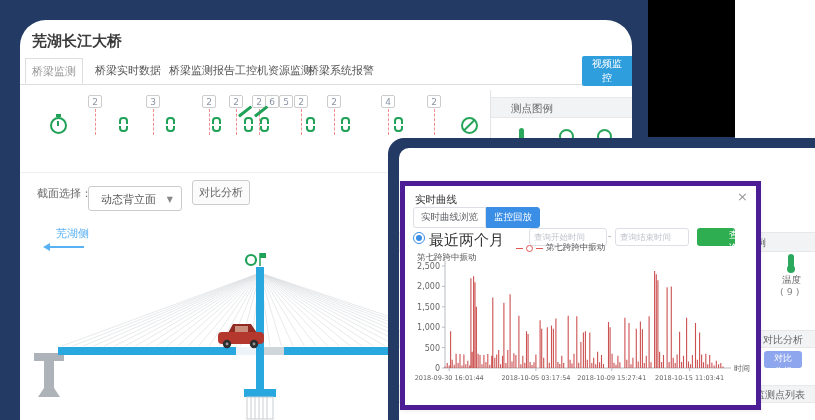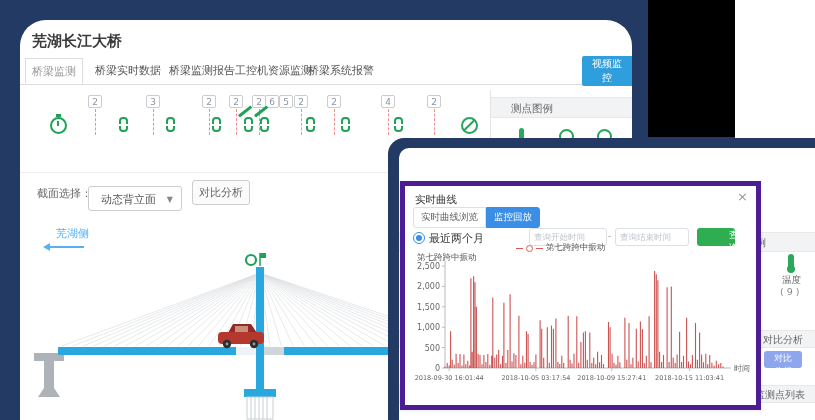--- a/index.html
+++ b/index.html
@@ -63,21 +63,21 @@
 
   
   .dialog{position:absolute;left:1px;top:33px;width:351px;height:219px;background:#fff;border:5px solid #4c1d95;box-shadow:0 1px 4px rgba(0,0,0,.08);z-index:5;}
   .dlg-title{position:absolute;left:10px;top:7px;font-size:10.5px;color:#333;}
   .dlg-close{position:absolute;right:8px;top:3px;font-size:13px;color:#999;cursor:pointer;}
   .dlg-tabs{position:absolute;left:8px;top:21px;display:flex;}
   .dlg-tab{font-size:9.5px;padding:3px 7px;border:1px solid #dcdfe6;color:#606266;background:#fff;border-radius:3px 0 0 3px;cursor:pointer;}
   .dlg-tab.active{background:#3a8ee6;border-color:#3a8ee6;color:#fff;border-radius:0 3px 3px 0;}
   .radio{position:absolute;left:8px;top:46px;width:10px;height:10px;border:1px solid #3a8ee6;border-radius:50%;cursor:pointer;}
   .radio::after{content:"";position:absolute;left:2px;top:2px;width:6px;height:6px;background:#3a8ee6;border-radius:50%;}
-  .radio-label{position:absolute;left:24px;top:45px;font-size:11px;color:#333;}
+  .radio-label{position:absolute;left:24px;top:45px;font-size:15px;color:#333;}
   .t-input{position:absolute;top:42px;height:17px;border:1px solid #dcdfe6;border-radius:3px;font-size:8.5px;padding:8px 4px;box-sizing:border-box;color:#333;font-family:inherit;}
   .t-input::placeholder{color:#c0c4cc;}
   .in-sep{position:absolute;left:203px;top:45px;font-size:9px;color:#999;}
   .query-btn{position:absolute;left:292px;top:42px;width:30px;height:18px;background:#2fae51;border:none;border-radius:3px;color:#fff;font-size:9.5px;cursor:pointer;font-family:inherit;padding-left:32px;}
   .chart-legend{position:absolute;left:0;top:56px;width:100%;display:flex;justify-content:center;align-items:center;gap:3px;padding-right:40px;box-sizing:border-box;}
   .lg-line{width:7px;height:0;border-top:1px solid #e25555;}
   .lg-circle{width:5px;height:5px;border:1px solid #e25555;border-radius:50%;background:#fff;}
   .lg-text{font-size:8.5px;color:#555;}
   .chart-title{position:absolute;left:12px;top:66px;font-size:8.5px;color:#555;z-index:2;}
   #vib-chart{position:absolute;left:2px;top:70px;}

